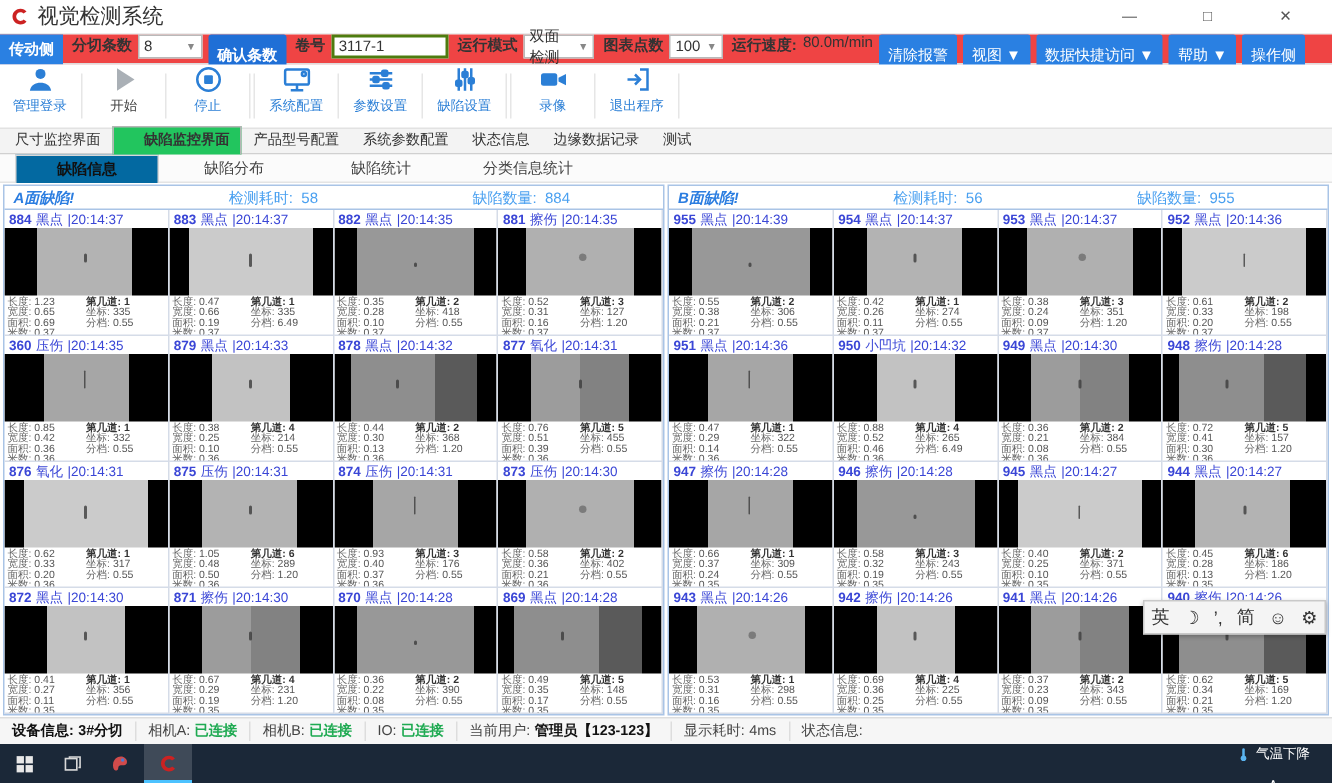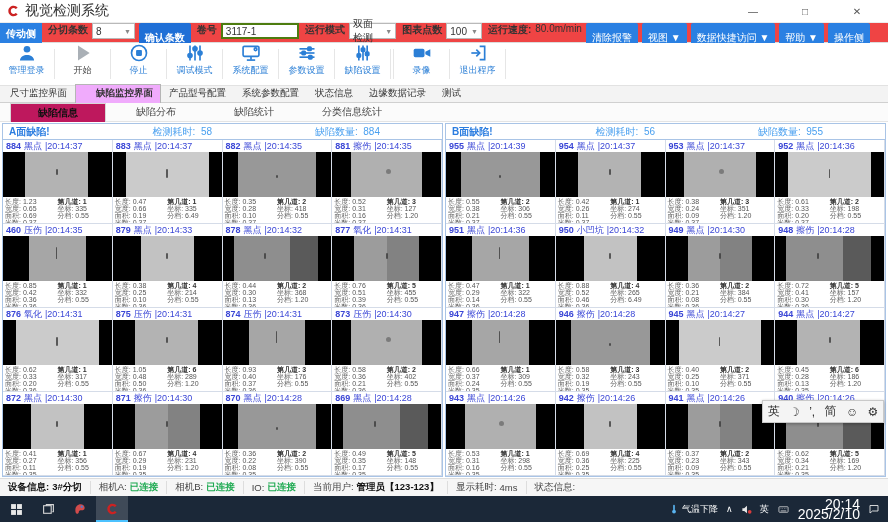--- a/index.html
+++ b/index.html
@@ -33,32 +33,32 @@
   .icontoolbar { height:43px; background:#fff; border-bottom:1px solid #e2e2e2; display:flex; align-items:stretch; flex:none; }
   .tool { width:53px; display:flex; flex-direction:column; align-items:center; justify-content:flex-start; gap:1px; cursor:pointer; }
   .tool svg { width:20px; height:20px; }
   .tool .tlabel { font-size:9px; color:#2b7fd6; white-space:nowrap; }
   .tool.gray .tlabel { color:#444; }
   .tdiv { width:1px; background:#e6e6e6; margin:6px 1px; }
 
   
   .maintabs { height:17px; background:#f3f3f3; display:flex; align-items:flex-end; padding-left:2px; flex:none; border-bottom:1px solid #d0d0d0; }
   .mtab { font-size:9.5px; color:#333; padding:2px 7px 2px; border:1px solid transparent; border-bottom:none; cursor:pointer; white-space:nowrap; }
-  .mtab.active { background:#f0abfc; border-color:#b5b5b5; position:relative; top:1px; padding-bottom:3px; font-weight:bold;padding-left:20px; }
+  .mtab.active { background:#22c55e; border-color:#b5b5b5; position:relative; top:1px; padding-bottom:3px; font-weight:bold;padding-left:20px; }
 
   
   .subtabs { height:19px; background:#fbfbfb; display:flex; align-items:center; padding-left:10px; gap:2px; flex:none; border-bottom:1px solid #e4e4e4; }
   .stab { font-size:10px; color:#444; width:96px; text-align:center; padding:2px 0; cursor:pointer; white-space:nowrap; }
-  .stab.active { font-weight:bold; color:#111; background:#be185d; border:1px solid #d8d8d8; border-bottom:none; }
+  .stab.active { font-weight:bold; color:#111; background:#0369a1; border:1px solid #d8d8d8; border-bottom:none; }
 
   
   .content { flex:1; display:flex; gap:2px; padding:1px 2px; background:#fff; min-height:0; }
   .panel { flex:1; border:1px solid #a9c4e6; display:flex; flex-direction:column; min-width:0; }
   .panel-h { height:16px; display:flex; align-items:center; font-size:10px; border-bottom:1px solid #a9c4e6; flex:none; }
-  .panel-title { color:#2b7de0; font-weight:bold; padding-left:6px; }
+  .panel-title { color:#2b7de0; font-weight:bold; padding-left:6px;font-style:italic; }
   .panel-mid { color:#4aa0f0; margin-left:auto; }
   .panel-count { color:#4aa0f0; margin-left:auto; margin-right:62px; }
   .grid { flex:1; display:grid; grid-template-columns:repeat(4,1fr); grid-auto-rows:1fr; min-height:0; }
   .card { border-right:1px solid #d5dce8; border-bottom:1px solid #d5dce8; display:flex; flex-direction:column; overflow:hidden; cursor:pointer; }
   .card-h { height:12px; font-size:9px; color:#3a46d6; display:flex; gap:3px; align-items:center; padding:0 3px; white-space:nowrap; overflow:hidden; flex:none; }
   .cid { font-weight:bold; }
   .card-img { height:45px; flex:none; background:#a8a8a8; position:relative; }
   .card-img::after { content:""; position:absolute; left:49%; top:38%; width:2px; height:6px; background:#3c3c3c; border-radius:1px; opacity:.8; }
   .v0 { background:linear-gradient(90deg,#000 0 20%,#b3b3b3 20% 78%,#000 78%); }
   .v1 { background:linear-gradient(90deg,#000 0 14%,#989898 14% 86%,#000 86%); }
@@ -82,21 +82,21 @@
   .statusbar { height:18px; background:#f6f6f6; border-top:1px solid #ddd; display:flex; align-items:center; font-size:9.5px; color:#444; flex:none; }
   .sb-item { padding:0 8px; border-right:1px solid #ddd; white-space:nowrap; display:flex; gap:3px; align-items:center; }
   .sb-item:last-child { border-right:none; }
   .sb-bold { font-weight:bold; color:#111; }
   .green { color:#1faa52; font-weight:bold; }
 
   
   .taskbar { height:26px; background:#1b2838; display:flex; align-items:stretch; color:#fff; flex:none; }
   .tb-btn { width:32px; display:flex; align-items:center; justify-content:center; cursor:pointer; }
   .tb-btn.active-app { background:rgba(255,255,255,.16); box-shadow:inset 0 -2px 0 #4cc2ff; }
-  .tray { margin-left:auto; display:flex; align-items:center; gap:8px; padding-right:8px; font-size:9px; }
+  .tray { margin-left:auto; display:flex; align-items:center; gap:8px; padding-right:8px; font-size:9px;flex-direction:column; }
   .tray .titem { display:flex; align-items:center; gap:3px; cursor:pointer; white-space:nowrap; }
   .clock { text-align:right; font-size:14px; line-height:10px; cursor:pointer; }
 
   
   .imebar { position:absolute; left:762px; top:400px; width:122px; height:23px; background:#f4f4f4; border:1px solid #c9c9c9; box-shadow:0 1px 3px rgba(0,0,0,.3); display:flex; align-items:center; justify-content:space-around; font-size:12px; color:#333; z-index:9; }
   .imebar span { cursor:pointer; }
 </style>
 </head>
 <body>
 
@@ -162,31 +162,20 @@
     </div>
       <div class="tdiv"></div>
     <div class="tool">
       <svg viewBox="0 0 24 24">
           <circle cx="12" cy="12" r="9" fill="none" stroke="#2b7fd6" stroke-width="2"></circle>
           <rect x="8.5" y="8.5" width="7" height="7" rx="1" fill="#2b7fd6"></rect>
         </svg>
       <span class="tlabel">停止</span>
     </div>
       <div class="tdiv"></div>
-    <div class="tool">
-      <svg viewBox="0 0 24 24" stroke="#2b7fd6" stroke-width="2" fill="#2b7fd6">
-          <line x1="6" y1="3" x2="6" y2="21"></line>
-          <line x1="12" y1="3" x2="12" y2="21"></line>
-          <line x1="18" y1="3" x2="18" y2="21"></line>
-          <circle cx="6" cy="15" r="2.4"></circle>
-          <circle cx="12" cy="7" r="2.4"></circle>
-          <circle cx="18" cy="12" r="2.4"></circle>
-        </svg>
-      <span class="tlabel">调试模式</span>
-    </div>
       <div class="tdiv"></div>
     <div class="tool">
       <svg viewBox="0 0 24 24" fill="none" stroke="#2b7fd6" stroke-width="2">
           <rect x="2.5" y="4" width="19" height="12" rx="1.5"></rect>
           <line x1="12" y1="16" x2="12" y2="20"></line>
           <line x1="7" y1="20.5" x2="17" y2="20.5"></line>
           <circle cx="17.5" cy="7.5" r="1.6"></circle>
         </svg>
       <span class="tlabel">系统配置</span>
     </div>
@@ -343,21 +332,21 @@
       <div class="col">
         <div class="b"><span>第几道:</span> <span>3</span></div>
         <div><span class="kl">坐标:</span> <span>127</span></div>
         <div><span class="kl">分档:</span> <span>1.20</span></div>
       </div>
     </div>
   </div>
 
   <div class="card">
     <div class="card-h">
-      <span class="cid">460</span>
+      <span class="cid">360</span>
       <span class="ctype">压伤</span>
       <span class="ctime">|20:14:35</span>
     </div>
     <div class="card-img v7"></div>
     <div class="card-info">
       <div class="col">
         <div><span class="kl">长度:</span> <span>0.85</span></div>
         <div><span class="kl">宽度:</span> <span>0.42</span></div>
         <div><span class="kl">面积:</span> <span>0.36</span></div>
         <div><span class="kl">米数:</span> <span>0.36</span></div>

